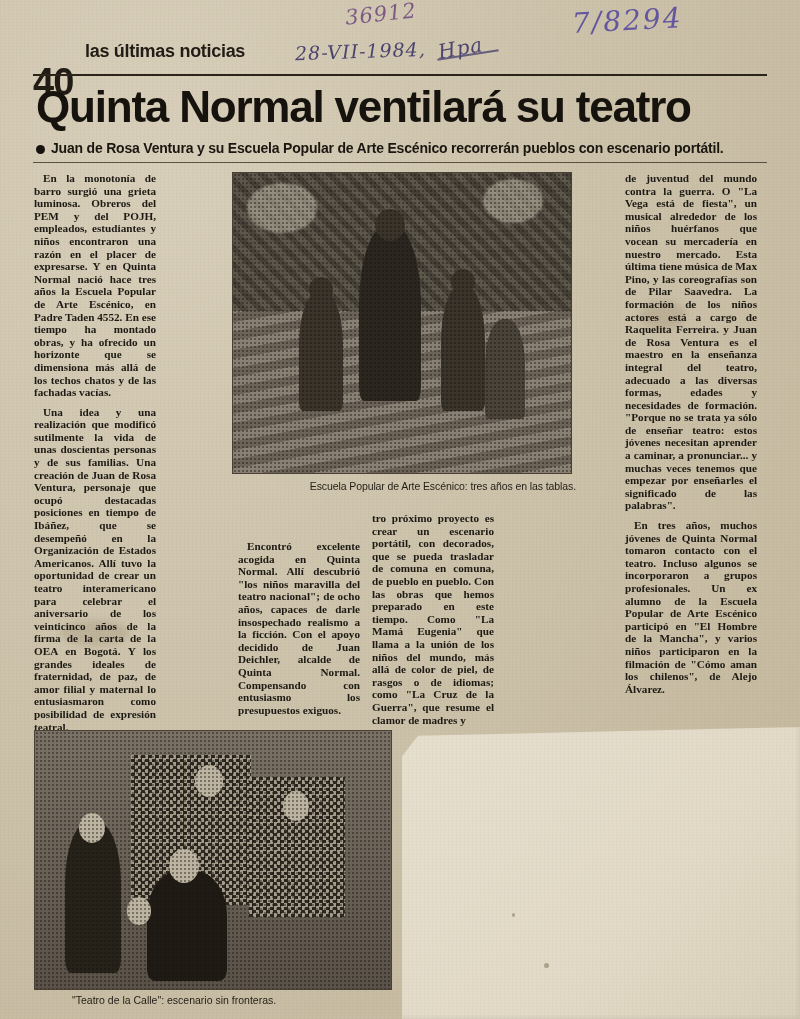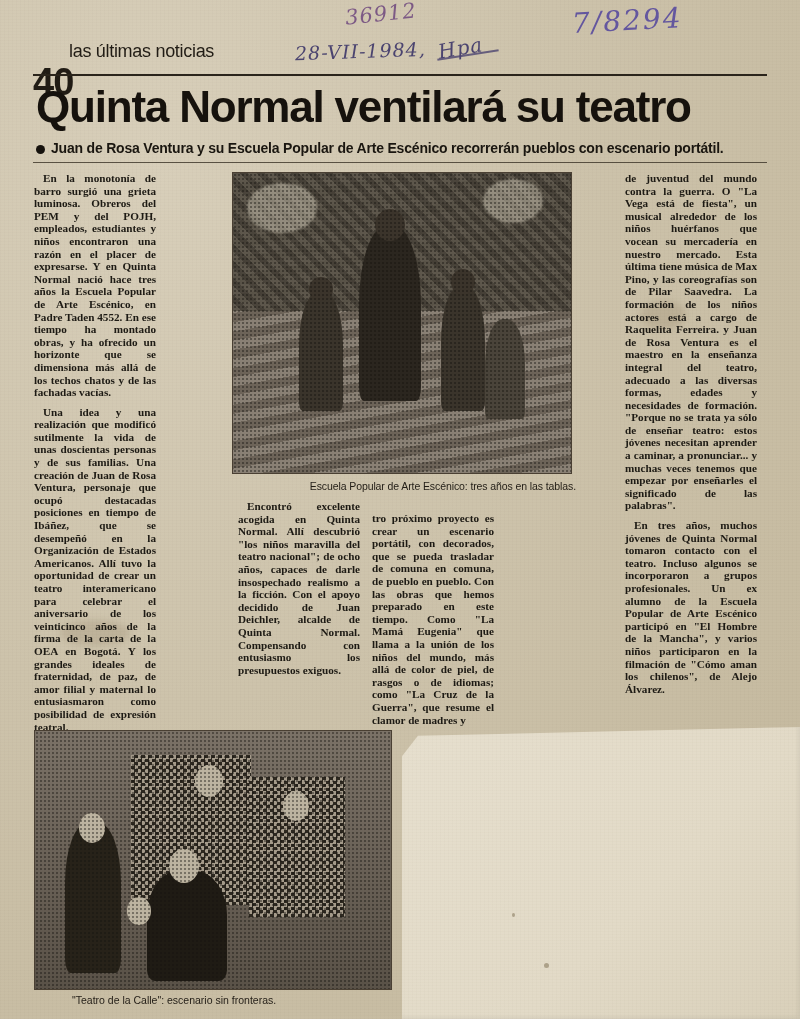--- a/index.html
+++ b/index.html
@@ -50,22 +50,22 @@
   #hw-sig{left:438px;top:36px;font-size:20px;color:#4b4470;transform:rotate(-10deg);}
   #hw-strike{position:absolute;left:437px;top:54px;width:62px;height:2px;background:#4b4470;transform:rotate(-9deg);opacity:.8;}
 
   
   #masthead{position:absolute;left:33px;top:38px;width:734px;height:32px;}
   #page-number{
     position:absolute;left:0;top:-4px;font-family:"Liberation Sans",sans-serif;
     font-weight:bold;font-size:38px;color:#211c15;letter-spacing:-1px;margin-top:27px;
   }
   #paper-name{
-    position:absolute;left:36px;top:3px;font-family:"Liberation Sans",sans-serif;
-    font-weight:normal;font-size:18px;color:#211c15;letter-spacing:-.3px;
+    position:absolute;left:52px;top:3px;font-family:"Liberation Sans",sans-serif;
+    font-weight:bold;font-size:18px;color:#211c15;letter-spacing:-.3px;
   }
   #section-name{
     position:absolute;right:0;top:-2px;font-family:"Liberation Sans",sans-serif;
     font-weight:bold;font-size:24px;color:#211c15;letter-spacing:.5px;
   }
   #rule-top{position:absolute;left:33px;top:74px;width:734px;height:2px;background:#2a241b;}
 
   
   #headline{
     position:absolute;left:36px;top:84px;width:730px;
@@ -88,21 +88,21 @@
   .col{
     position:absolute;
     font-size:11.2px;line-height:12.6px;
     text-align:justify;
     color:#1d1a14;
     font-family:"Liberation Serif", serif;
     -webkit-hyphens:auto;hyphens:auto;
   }
   .col p{margin:0 0 7px 0;text-indent:9px;font-weight:bold;}
   #col1{left:34px;top:172px;width:122px;}
-  #col2{left:238px;top:500px;width:122px;}
+  #col2{left:238px;top:540px;width:122px;}
   #col3{left:372px;top:512px;width:122px;}
   #col4{left:625px;top:172px;width:132px;}
 
   
   #photo1{
     position:absolute;left:232px;top:172px;width:338px;height:300px;
     border:1px solid #4a4033;
     background:#6f665a;
     overflow:hidden;
   }

